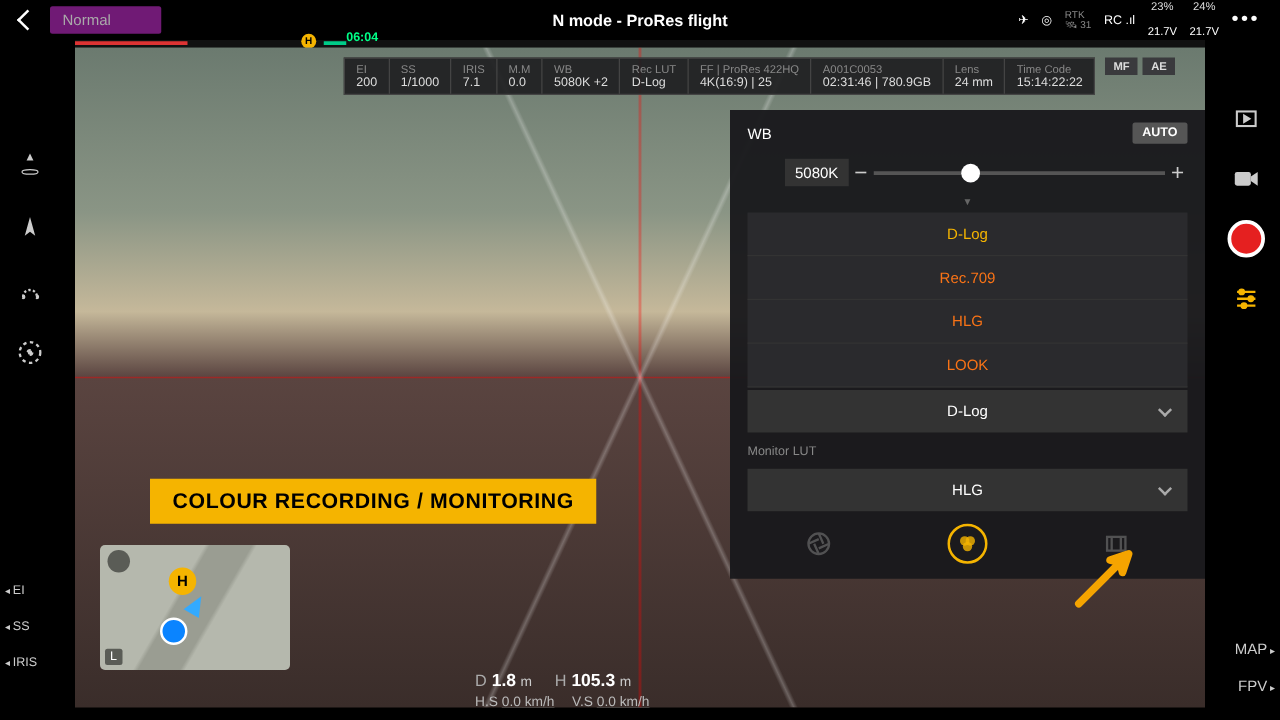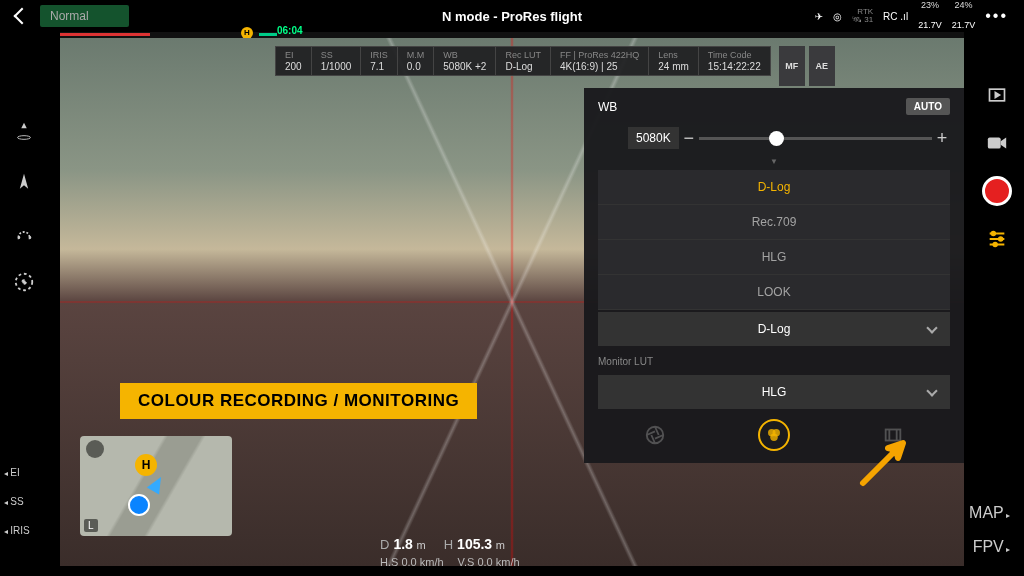--- a/index.html
+++ b/index.html
@@ -1,24 +1,24 @@
 <!DOCTYPE html>
 <html><head>
 <meta charset="utf-8">
 <style>
 * { margin:0; padding:0; box-sizing:border-box; font-family:-apple-system,Helvetica,Arial,sans-serif; }
 body { background:#000; color:#fff; width:1024px; height:576px; overflow:hidden; position:relative; }
 
 
 .topbar { display:flex; align-items:center; height:32px; background:#000; padding:0 16px; gap:12px; font-size:12px; }
 .back-chev { width:12px; height:12px; border-left:2px solid #fff; border-bottom:2px solid #fff; transform:rotate(45deg); }
-.normal-pill { background:#14532d; padding:4px 40px 4px 10px; border-radius:2px; font-size:12px; color:#aaa; }
+.normal-pill { background:#701a75; padding:4px 40px 4px 10px; border-radius:2px; font-size:12px; color:#aaa; }
 .mode-title { position:absolute; left:50%; transform:translateX(-50%); font-weight:600; font-size:13px; }
 .status-right { position:absolute; right:16px; display:flex; align-items:center; gap:10px; font-size:10px; }
-.rtk { font-size:8px; color:#888; line-height:1;text-align:right; }
+.rtk { font-size:8px; color:#888; line-height:1; }
 .batt { display:flex; flex-direction:column; align-items:center; font-size:9px; line-height:1.1;gap:10px; }
 .batt-pct { color:#ddd; }
 .dots { font-size:16px; letter-spacing:2px; }
 
 
 .progress-bar { height:6px; background:#111; position:relative; margin:0 60px; }
 .prog-red { position:absolute; left:0; width:10%; height:3px; top:1px; background:#d33; }
 .prog-green { position:absolute; left:22%; width:2%; height:3px; top:1px; background:#0c8; }
 .h-marker { position:absolute; left:20%; top:-5px; width:12px; height:12px; background:#f5b400; border-radius:50%; color:#000; font-size:8px; font-weight:bold; text-align:center; line-height:12px; }
 .time-green { position:absolute; left:24%; top:-7px; color:#0f8; font-size:10px; font-weight:600; }
@@ -30,34 +30,34 @@
   linear-gradient(-65deg,transparent 49.7%,rgba(255,255,255,.25) 50%,transparent 50.3%),
   linear-gradient(to right,transparent 49.8%,rgba(255,0,0,.4) 50%,transparent 50.2%),
   linear-gradient(to bottom,transparent 49.8%,rgba(255,0,0,.4) 50%,transparent 50.2%); }
 
 
 .info-strip { position:absolute; top:8px; left:50%; transform:translateX(-50%); display:flex; background:rgba(30,30,33,.92); font-size:10px; border:1px solid #444; }
 .info-cell { padding:3px 9px; border-right:1px solid #444; display:flex; flex-direction:column; gap:1px; }
 .info-cell:last-child { border-right:none; }
 .info-label { color:#888; font-size:9px; }
 .info-val { color:#ddd; font-size:10px; }
-.mf-btn,.ae-btn { width:26px; height:40px; background:#3a3a3d; display:flex; align-items:center; justify-content:center; font-size:9px; font-weight:600; margin-left:4px; color:#ddd; }
+.mf-btn,.ae-btn { width:26px; height:14px; background:#3a3a3d; display:flex; align-items:center; justify-content:center; font-size:9px; font-weight:600; margin-left:4px; color:#ddd; }
 
 
 .wb-panel { position:absolute; top:50px; right:0; width:380px; background:rgba(25,25,28,.96); padding:10px 14px; font-size:12px; }
 .wb-head { display:flex; justify-content:space-between; align-items:center; margin-bottom:12px; }
 .auto-btn { background:#555; padding:3px 8px; font-size:10px; font-weight:600; border-radius:2px; }
 .wb-slider-row { display:flex; align-items:center; gap:2px; margin-bottom:8px;padding-left:30px; }
 .wb-val { background:#333; padding:4px 8px; font-size:12px; }
 .slider { flex:1; height:3px; background:#555; position:relative; }
 .slider-thumb { position:absolute; left:30%; top:-6px; width:15px; height:15px; background:#fff; border-radius:50%; }
 .minus,.plus { font-size:18px; color:#ccc; width:16px; text-align:center; }
 .tri-down { text-align:center; color:#666; font-size:8px; margin-bottom:4px; }
 .lut-list { background:#2a2a2d; }
-.lut-item { text-align:center; padding:10px 0; font-size:12px; color:#a3a3a3; border-bottom:1px solid #333; }
+.lut-item { text-align:center; padding:10px 0; font-size:12px; color:#f97316; border-bottom:1px solid #333; }
 .lut-item.active { color:#f5b400; }
 .lut-select { display:flex; justify-content:center; align-items:center; padding:10px; background:#333; position:relative; margin-top:2px; }
 .chev-d { position:absolute; right:14px; width:8px; height:8px; border-right:2px solid #aaa; border-bottom:2px solid #aaa; transform:rotate(45deg); top:12px; }
 .section-label { color:#888; font-size:10px; padding:10px 0 6px; }
 .bottom-icons { display:flex; justify-content:space-around; padding:10px 0 2px; align-items:center; }
 .b-icon { width:22px; height:22px; opacity:.5; }
 .b-icon.on { width:32px; height:32px; border:2px solid #f5b400; border-radius:50%; display:flex; align-items:center; justify-content:center; opacity:1; }
 
 
 .left-tools { position:absolute; left:12px; top:120px; display:flex; flex-direction:column; gap:26px; align-items:center; }
@@ -86,21 +86,21 @@
 .param-tabs div::before { content:"◂ "; font-size:8px; }
 
 
 .telemetry { position:absolute; bottom:14px; left:320px; display:flex; gap:20px; font-size:13px; align-items:flex-end; }
 .tele-big { font-size:14px; font-weight:600;margin-top:36px; }
 .tele-lbl { color:#aaa; font-size:13px; margin-right:4px; }
 .tele-row2 { position:absolute; bottom:-16px; left:0; font-size:11px; color:#bbb; display:flex; gap:14px; white-space:nowrap; }
 .tele-unit { font-size:11px; color:#ccc; }
 
 
-.right-labels { position:absolute; right:14px; bottom:20px; display:flex; flex-direction:column; gap:16px; font-size:16px; color:#ccc; text-align:right; }
+.right-labels { position:absolute; right:4px; bottom:20px; display:flex; flex-direction:column; gap:16px; font-size:12px; color:#ccc; text-align:right; }
 .right-labels div::after { content:" ▸"; font-size:8px; }
 
 
 .big-arrow { position:absolute; right:56px; top:400px; width:50px; height:50px; }
 .big-arrow svg { width:100%; height:100%; }
 </style>
 </head>
 <body>
 
 <div class="topbar">
@@ -159,20 +159,24 @@
         </div>
         <div class="info-cell">
           <span class="info-label">Rec LUT</span>
           <span class="info-val">D-Log</span>
         </div>
         <div class="info-cell">
           <span class="info-label">FF | ProRes 422HQ</span>
           <span class="info-val">4K(16:9) | 25</span>
         </div>
         <div class="info-cell">
+          <span class="info-label">A001C0053</span>
+          <span class="info-val">02:31:46 | 780.9GB</span>
+        </div>
+        <div class="info-cell">
           <span class="info-label">Lens</span>
           <span class="info-val">24 mm</span>
         </div>
         <div class="info-cell">
           <span class="info-label">Time Code</span>
           <span class="info-val">15:14:22:22</span>
         </div>
       </div>
     <div style="display:flex;flex-direction:column;gap:2px;margin-left:4px;">
       <div style="display:flex;">

